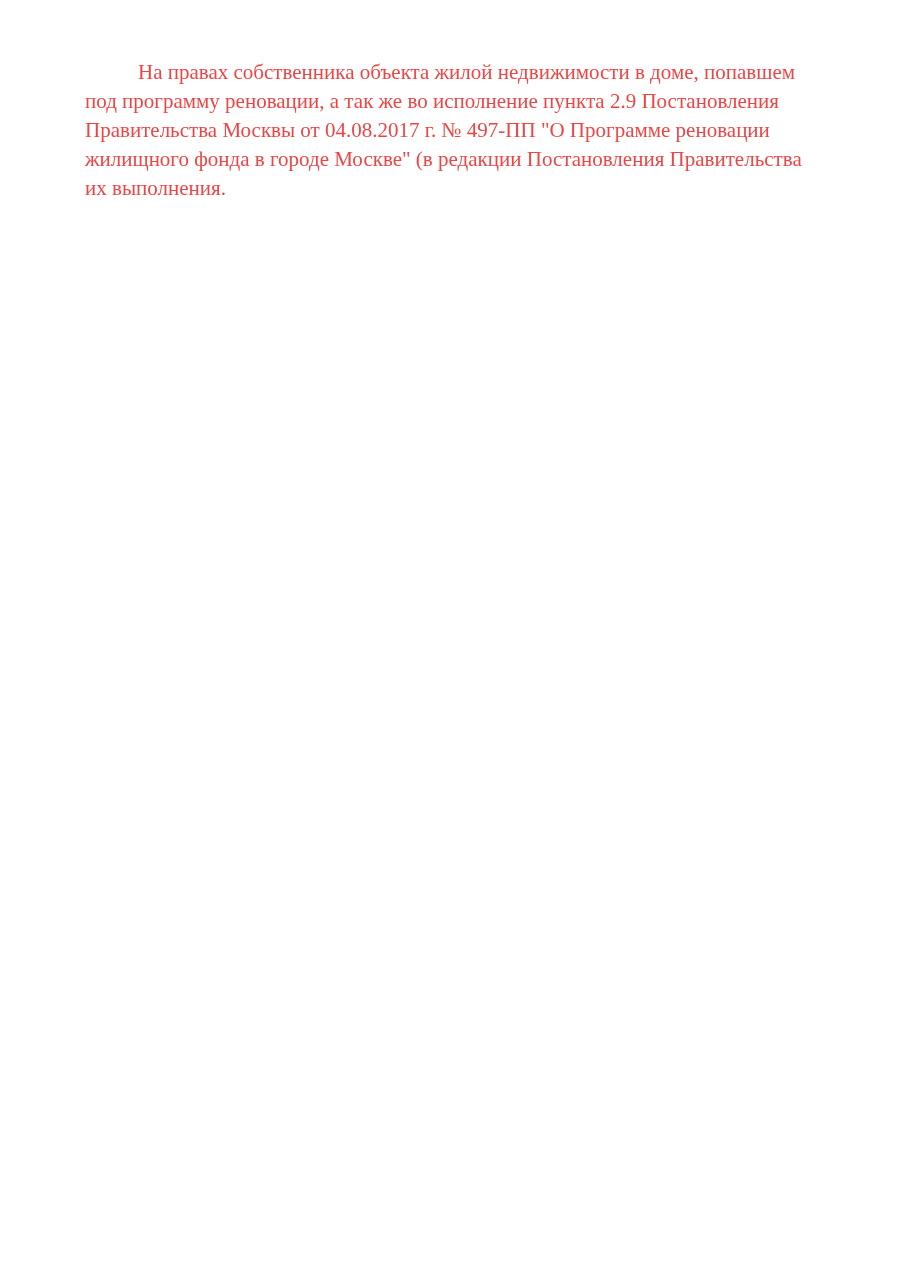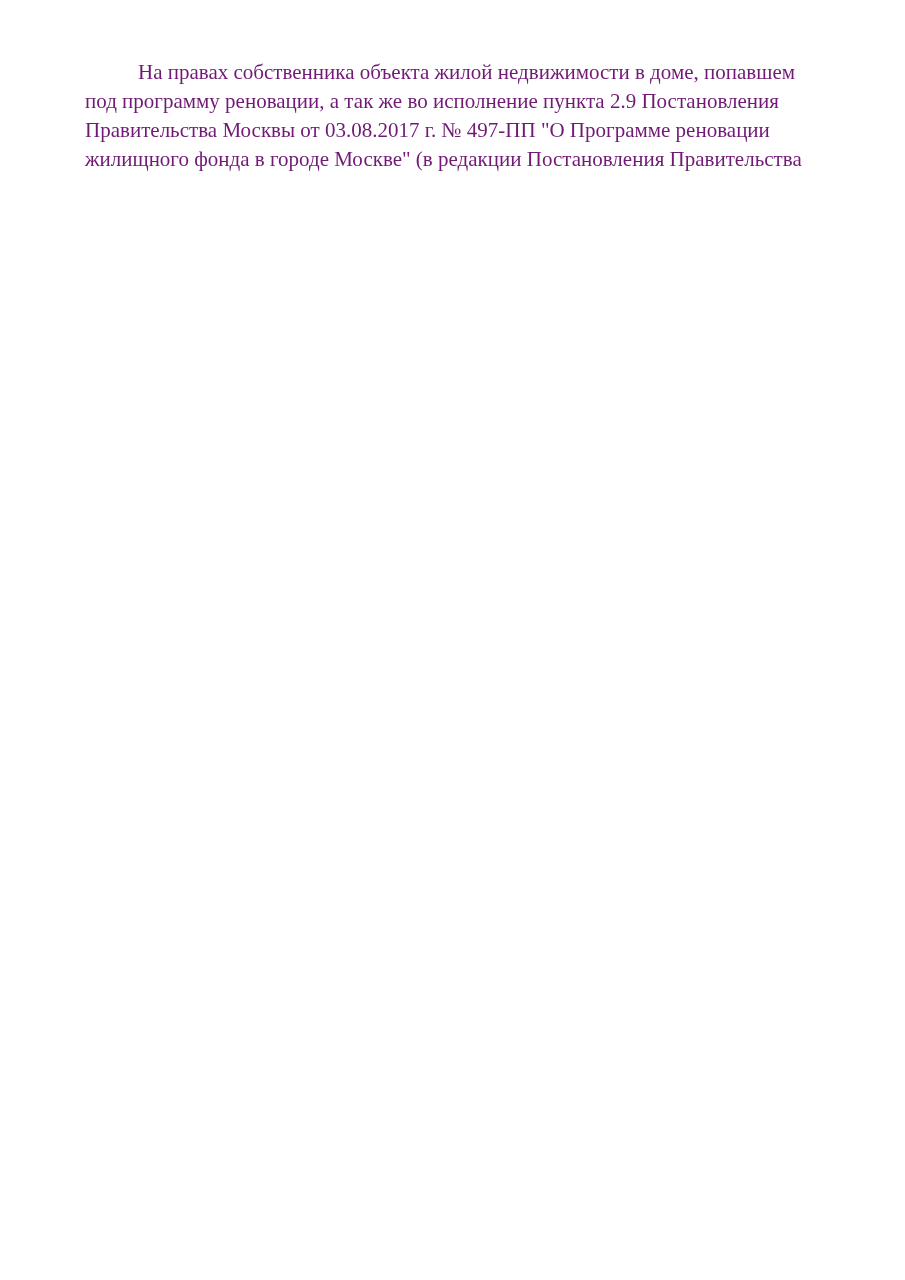--- a/index.html
+++ b/index.html
@@ -20,36 +20,37 @@
     top: 0;
     width: 905px;
     height: 1280px;
     background: #ffffff;
   }
   .paragraph {
     position: absolute;
     left: 85px;
     top: 58px;
     width: 762px;
-    color: #701a75;
+    color: #ef4444;
     font-size: 21px;
     line-height: 29px;
     text-align: left;
     letter-spacing: 0;
   }
   .text-line {
     white-space: nowrap;
   }
   .text-line.first-line {
     text-indent: 53px;
   }
 </style>
 </head>
 <body>
 
 <div class="page">
   <div class="paragraph">
     <div class="text-line first-line">На правах собственника объекта жилой недвижимости в доме, попавшем</div>
     <div class="text-line">под программу реновации, а так же во исполнение пункта 2.9 Постановления</div>
-    <div class="text-line">Правительства Москвы от 03.08.2017 г. № 497-ПП "О Программе реновации</div>
+    <div class="text-line">Правительства Москвы от 04.08.2017 г. № 497-ПП "О Программе реновации</div>
     <div class="text-line">жилищного фонда в городе Москве" (в редакции Постановления Правительства</div>
+    <div class="text-line">их выполнения.</div>
   </div>
 </div>
 
 </body></html>

